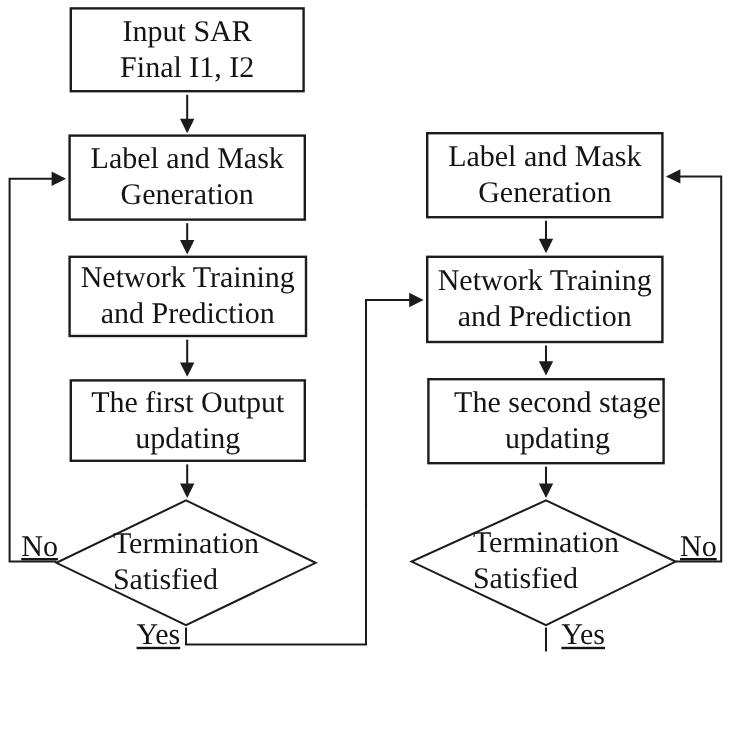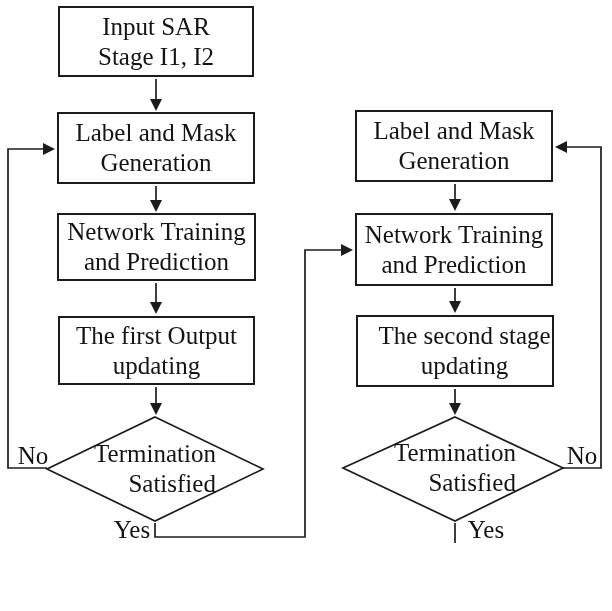--- a/index.html
+++ b/index.html
@@ -24,32 +24,33 @@
     white-space: pre-line;
     font-size: 25px;
     line-height: 30px;
     box-sizing: border-box;
   }
   .dlabel {
     position: absolute;
     display: flex;
     align-items: center;
     justify-content: center;
-    text-align: right;
+    text-align: left;
     white-space: pre-line;
     font-size: 25px;
     line-height: 30px;
     pointer-events: none;
   }
   .tag {
     position: absolute;
     font-size: 25px;
     line-height: 26px;
     text-align: center;
     white-space: nowrap;
+    text-decoration: underline;
   }
 </style>
 </head>
 <body>
 
 <div id="canvas">
 
   <svg id="wires" viewBox="0 0 612 611" xmlns="http://www.w3.org/2000/svg">
     <defs>
       <marker id="ah" markerUnits="userSpaceOnUse" markerWidth="14" markerHeight="14" refX="11" refY="7" orient="auto">
@@ -74,21 +75,21 @@
       <path d="M563 468 H601 V147 H557" marker-end="url(#ah)"></path>
 
       <path d="M455 523 V543"></path>
 
       <polygon points="155,417 263,469 155,521 47,469"></polygon>
       <polygon points="455,417 563,468 455,521 343,468"></polygon>
     </g>
   </svg>
 
   <div class="box" style="left:58px; top:6px; width:196px; height:71px;">Input SAR
-Stage I1, I2</div>
+Final I1, I2</div>
 
   <div class="box" style="left:57px; top:112px; width:198px; height:72px;">Label and Mask
 Generation</div>
 
   <div class="box" style="left:57px; top:213px; width:199px; height:68px;">Network Training
 and Prediction</div>
 
   <div class="box" style="left:58px; top:316px; width:197px; height:69px;">The first Output
 updating</div>
 

